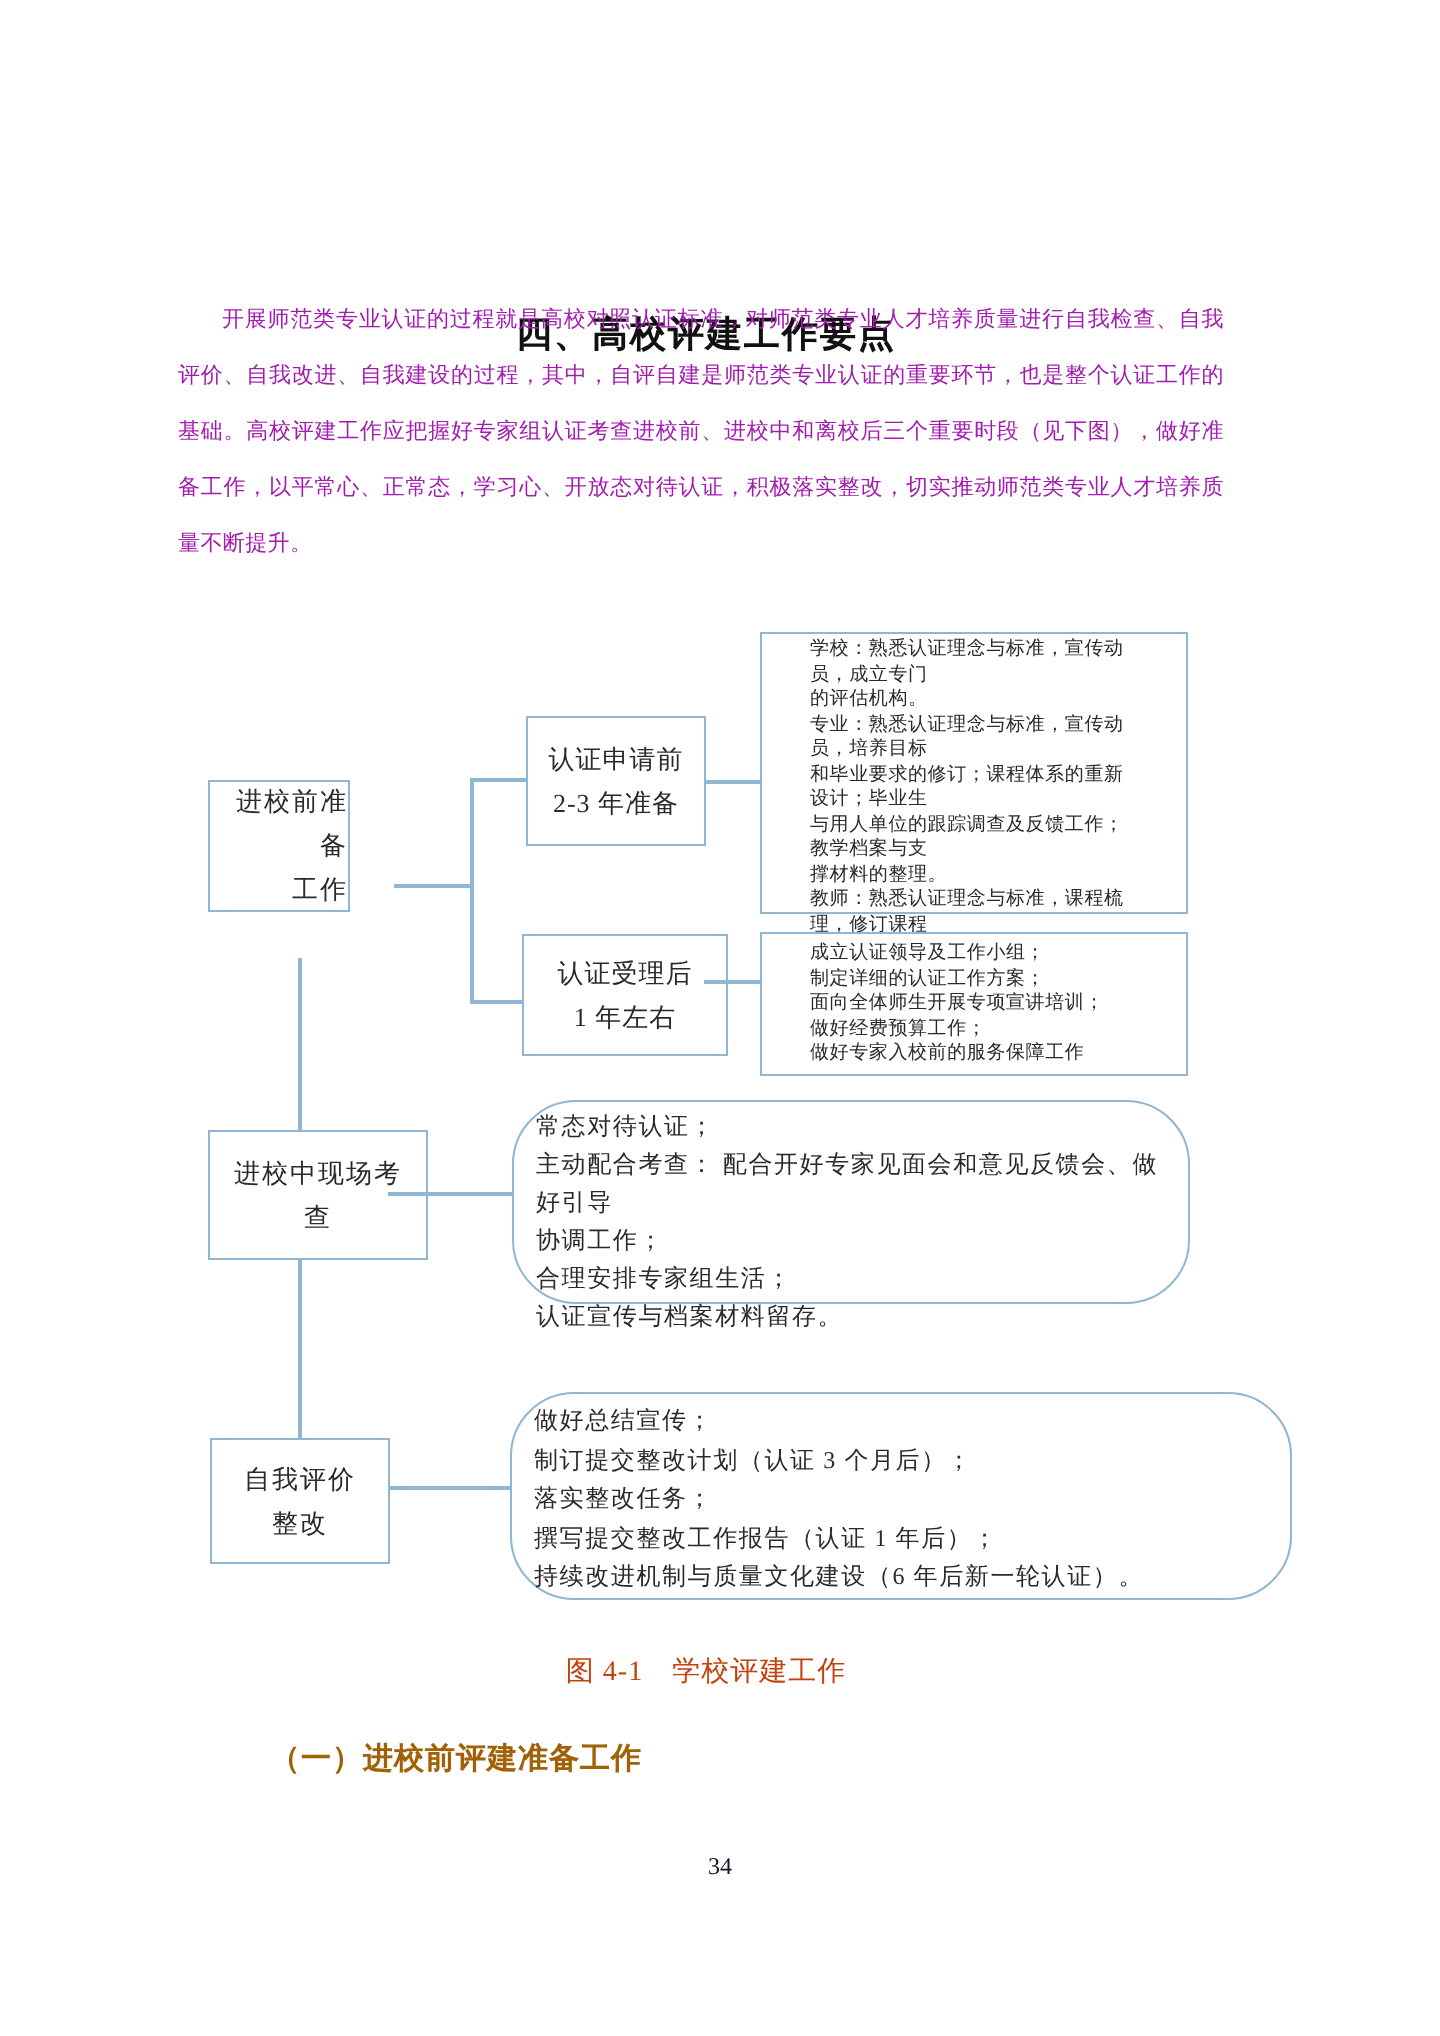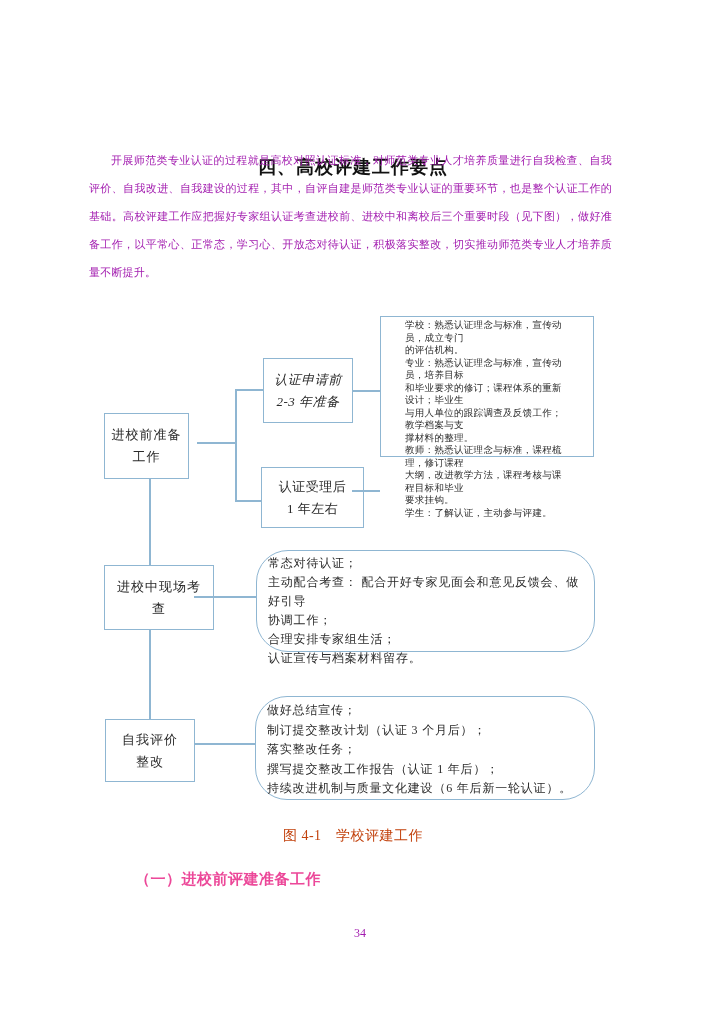--- a/index.html
+++ b/index.html
@@ -37,27 +37,27 @@
   .figure-caption {
     font-size: 14px;
     text-align: center;
     color: #c2410c;
     letter-spacing: 0.5px;
   }
   .section-heading {
     font-family: "Liberation Sans", "DejaVu Sans", sans-serif;
     font-weight: bold;
     font-size: 15px;
-    color: #ec4899;
+    color: #a16207;
     letter-spacing: 0.5px;
   }
   .page-number {
     font-size: 12px;
     text-align: center;
-    color: #a21caf;
+    color: #0f172a;
   }
   
   .node {
     border: 1.5px solid var(--accent);
     background: #fff;
     display: flex;
     align-items: center;
     justify-content: center;
     text-align: center;
     font-size: 13px;
@@ -80,48 +80,53 @@
 <body>
 
 <div id="page" style="--accent: #8fb6d2;">
 
   <div class="abs doc-title" style="left:86px; top:107px; width:534px;">四、高校评建工作要点</div>
 
   <div class="abs body-par" style="left:89px; top:146px; width:523px;">开展师范类专业认证的过程就是高校对照认证标准，对师范类专业人才培养质量进行自我检查、自我评价、自我改进、自我建设的过程，其中，自评自建是师范类专业认证的重要环节，也是整个认证工作的基础。高校评建工作应把握好专家组认证考查进校前、进校中和离校后三个重要时段（见下图），做好准备工作，以平常心、正常态，学习心、开放态对待认证，积极落实整改，切实推动师范类专业人才培养质量不断提升。</div>
 
   <div class="abs" style="left:0; top:0; width:720px; height:1018px; pointer-events:none;">
 
-    <div class="abs node" style="left:104px; top:413px; width:85px; height:66px;">进校前准备
+    <div class="abs node" style="left:104px; top:390px; width:71px; height:66px;text-align:right;">进校前准备
 工作</div>
     <div class="abs node" style="left:104px; top:565px; width:110px; height:65px;">进校中现场考
 查</div>
     <div class="abs node" style="left:105px; top:719px; width:90px; height:63px;">自我评价
 整改</div>
 
-    <div class="abs node" style="left:263px; top:358px; width:90px; height:65px; letter-spacing:0.5px;font-style:italic;">认证申请前
+    <div class="abs node" style="left:263px; top:358px; width:90px; height:65px; letter-spacing:0.5px;">认证申请前
 2-3 年准备</div>
     <div class="abs node" style="left:261px; top:467px; width:103px; height:61px; letter-spacing:0.5px;">认证受理后
 1 年左右</div>
 
     <div class="abs detail small" style="left:380px; top:316px; width:214px; height:141px;">学校：熟悉认证理念与标准，宣传动员，成立专门
 的评估机构。
 专业：熟悉认证理念与标准，宣传动员，培养目标
 和毕业要求的修订；课程体系的重新设计；毕业生
 与用人单位的跟踪调查及反馈工作；教学档案与支
 撑材料的整理。
 教师：熟悉认证理念与标准，课程梳理，修订课程
 大纲，改进教学方法，课程考核与课程目标和毕业
 要求挂钩。
 学生：了解认证，主动参与评建。</div>
+    <div class="abs detail small" style="left:380px; top:466px; width:214px; height:72px; padding-top:4px;">成立认证领导及工作小组；
+制定详细的认证工作方案；
+面向全体师生开展专项宣讲培训；
+做好经费预算工作；
+做好专家入校前的服务保障工作</div>
     <div class="abs detail mid" style="left:256px; top:550px; width:339px; height:102px;">常态对待认证；
 主动配合考查： 配合开好专家见面会和意见反馈会、做好引导
 协调工作；
 合理安排专家组生活；
 认证宣传与档案材料留存。</div>
-    <div class="abs detail mid" style="left:255px; top:696px; width:340px; height:104px; line-height:19.5px; padding-top:4px;">做好总结宣传；
+    <div class="abs detail mid" style="left:255px; top:696px; width:391px; height:104px; line-height:19.5px; padding-top:4px;">做好总结宣传；
 制订提交整改计划（认证 3 个月后）；
 落实整改任务；
 撰写提交整改工作报告（认证 1 年后）；
 持续改进机制与质量文化建设（6 年后新一轮认证）。</div>
 
     <div class="abs hline" style="left:197px; top:442px; width:38px; height:1.5px;"></div>
     <div class="abs vline" style="left:235px; top:389px; width:1.5px; height:113px;"></div>
     <div class="abs hline" style="left:235px; top:389px; width:28px; height:1.5px;"></div>
     <div class="abs hline" style="left:235px; top:500px; width:26px; height:1.5px;"></div>
     <div class="abs hline" style="left:353px; top:390px; width:27px; height:1.5px;"></div>

